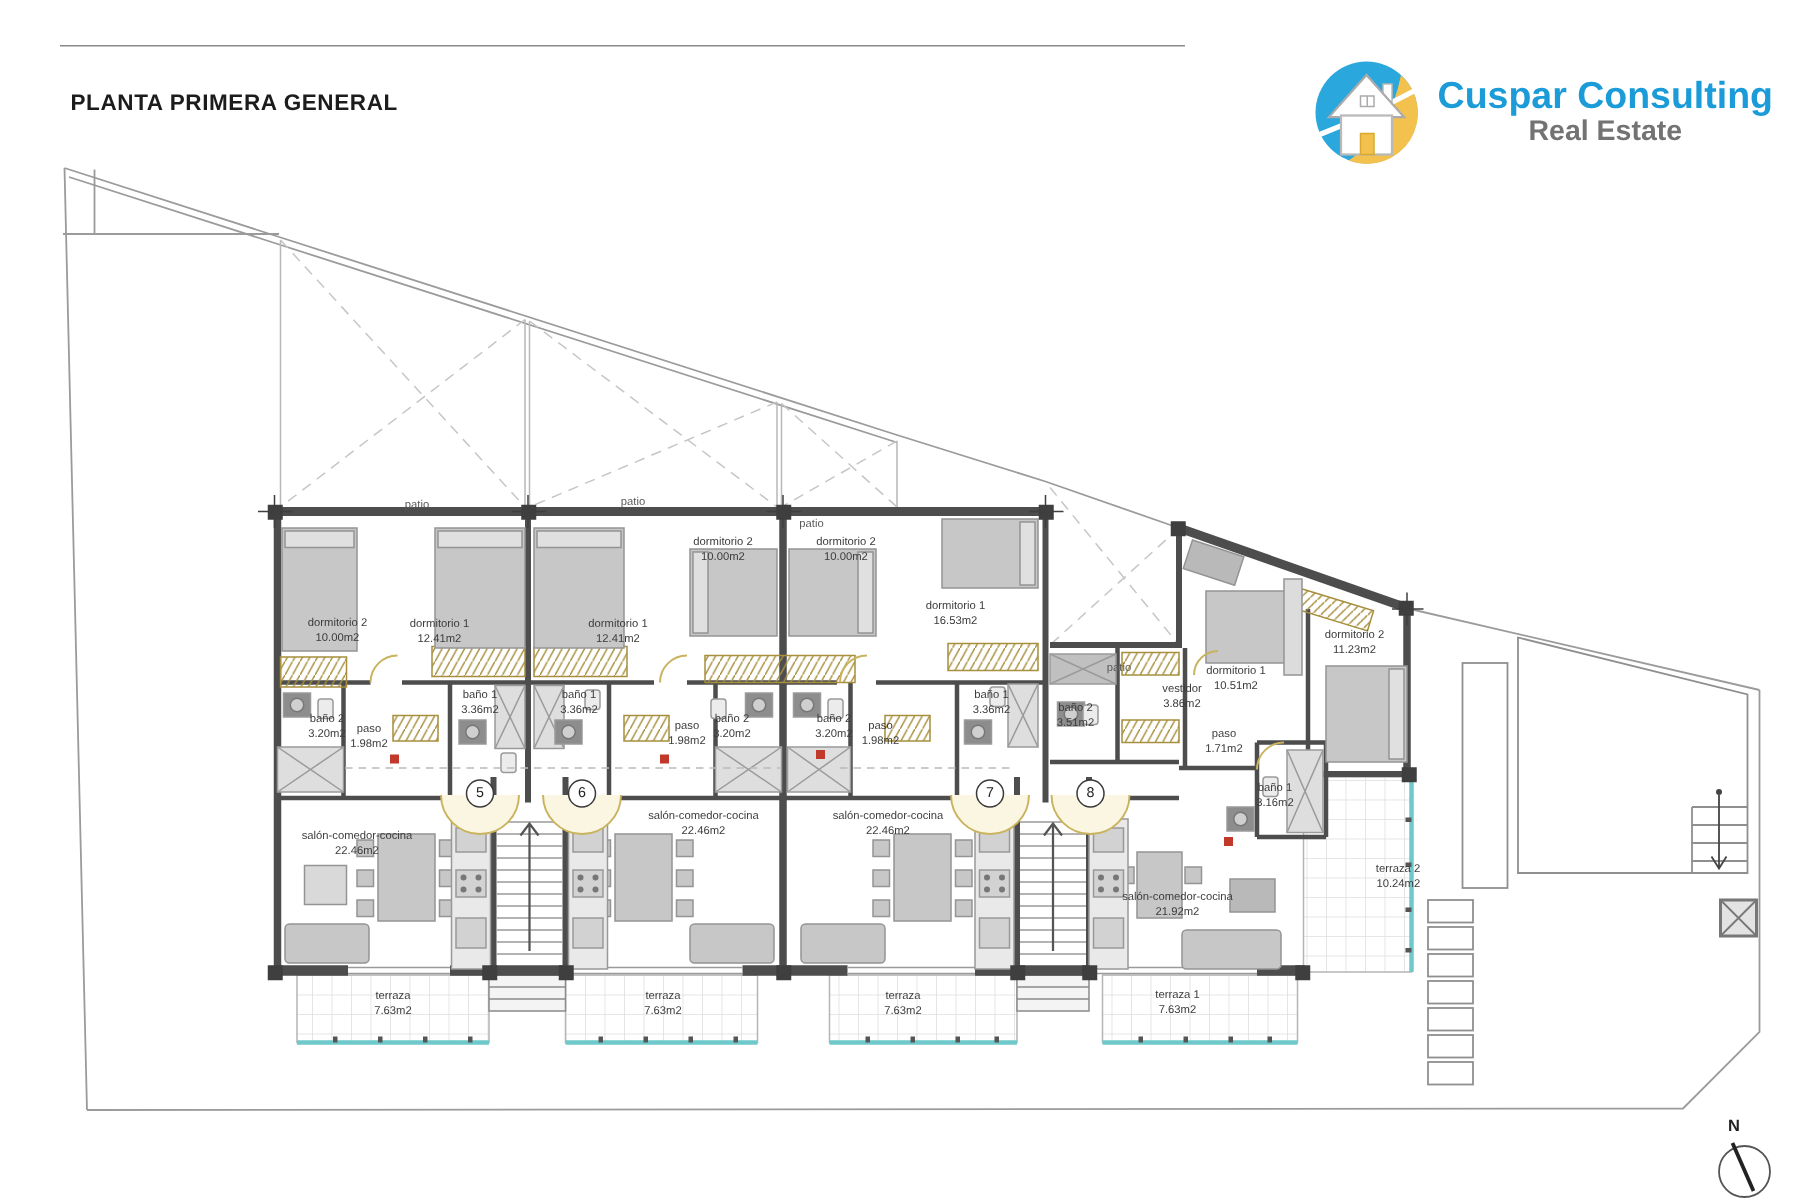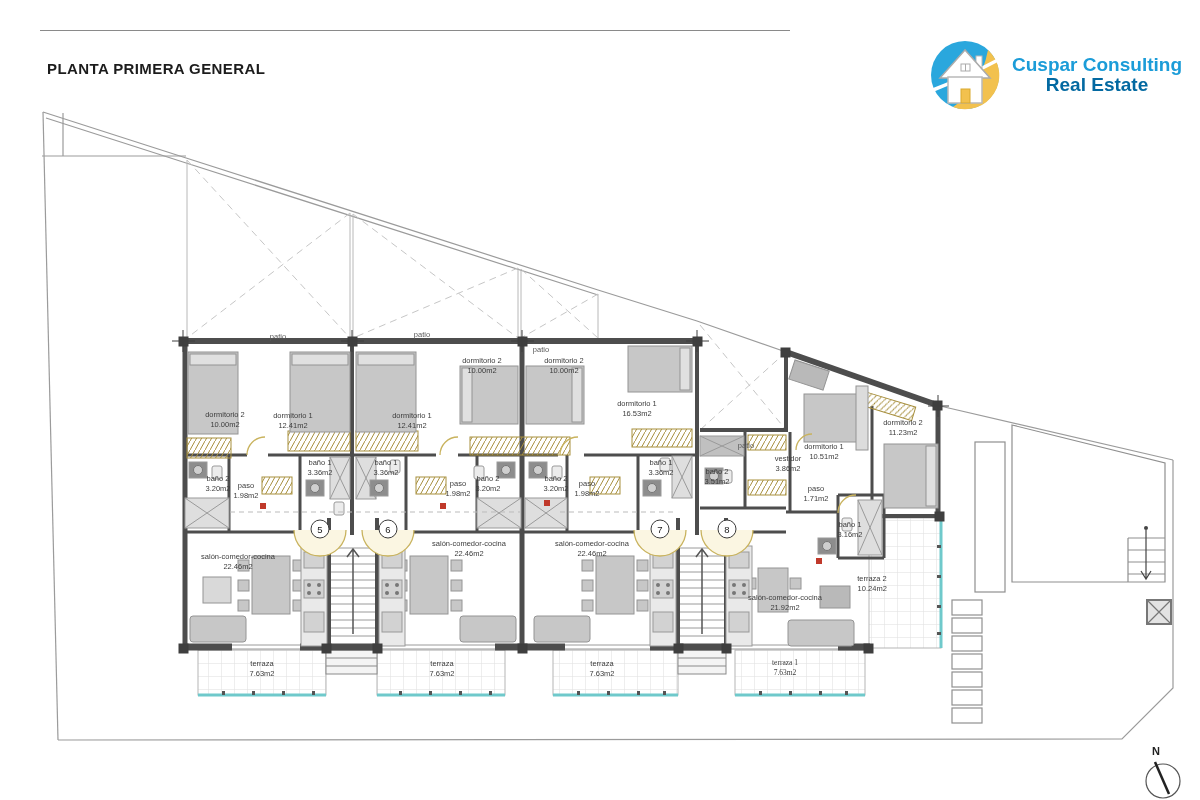--- a/index.html
+++ b/index.html
@@ -2,22 +2,22 @@
 <html><head>
 <meta charset="utf-8">
 <style>
   html,body{margin:0;padding:0;background:#ffffff;}
   body{font-family:"Liberation Sans", sans-serif;}
   .canvas{position:relative;width:1200px;height:800px;background:#fff;overflow:hidden;}
   .top-rule{position:absolute;left:40px;top:30px;width:750px;height:0;border-top:1.5px solid #8a8a8a;}
   .page-title{position:absolute;left:47px;top:60px;font-size:15px;font-weight:bold;color:#1c1c1c;letter-spacing:.4px;margin:0;}
   .logo{position:absolute;right:18px;top:38px;display:flex;align-items:center;gap:10px;}
   .logo-text{display:flex;flex-direction:column;align-items:center;}
-  .logo-company{font-size:19px;font-weight:bold;color:#1b9cd8;line-height:1.05;}
-  .logo-tagline{font-size:19px;font-weight:bold;color:#0369a1;line-height:1.1;}
+  .logo-company{font-size:25px;font-weight:bold;color:#1b9cd8;line-height:1.05;}
+  .logo-tagline{font-size:19px;font-weight:bold;color:#737373;line-height:1.1;}
   .plan-svg{position:absolute;left:0;top:0;}
   #labels-layer{position:absolute;left:0;top:0;width:1200px;height:800px;pointer-events:none;}
   .plan-label{position:absolute;transform:translate(-50%,-50%);text-align:center;font-size:7.5px;line-height:1.3;color:#3c3c3c;white-space:nowrap;}
   .patio-label{position:absolute;transform:translate(-50%,-50%);font-size:7.5px;color:#5a5a5a;margin-top:37px;}
   .unit-marker{position:absolute;transform:translate(-50%,-50%);width:17px;height:17px;border:1.2px solid #3a3a3a;border-radius:50%;background:#fff;display:flex;align-items:center;justify-content:center;font-size:9.5px;color:#222;}
   .compass{position:absolute;left:1138px;top:745px;width:52px;height:55px;}
   .compass .n-label{position:absolute;left:14px;top:0;font-size:11px;font-weight:bold;color:#222;}
 </style>
 </head>
 <body>
@@ -486,25 +486,25 @@
         <div>1.71m2</div>
       </div>
       <div class="plan-label" style="left: 850px; top: 530px;">
         <div>baño 1</div>
         <div>3.16m2</div>
       </div>
       <div class="plan-label" style="left: 785px; top: 603px;">
         <div>salón-comedor-cocina</div>
         <div>21.92m2</div>
       </div>
-      <div class="plan-label" style="left: 872px; top: 584px; text-align: right;">
+      <div class="plan-label" style="left: 932px; top: 584px; text-align: right;">
         <div>terraza 2</div>
         <div>10.24m2</div>
       </div>
-      <div class="plan-label" style="left: 785px; top: 668px; font-family: Liberation Serif, serif;">
+      <div class="plan-label" style="left: 785px; top: 668px;">
         <div>terraza 1</div>
         <div>7.63m2</div>
       </div>
       <div class="patio-label" style="left: 278px; top: 299px;">patio</div>
       <div class="patio-label" style="left: 422px; top: 297px;">patio</div>
       <div class="patio-label" style="left: 541px; top: 312px;">patio</div>
       <div class="patio-label" style="left: 746px; top: 408px;">patio</div>
       <div class="unit-marker" style="left: 320px; top: 529px;">5</div>
       <div class="unit-marker" style="left: 388px; top: 529px;">6</div>
       <div class="unit-marker" style="left: 660px; top: 529px;">7</div>

